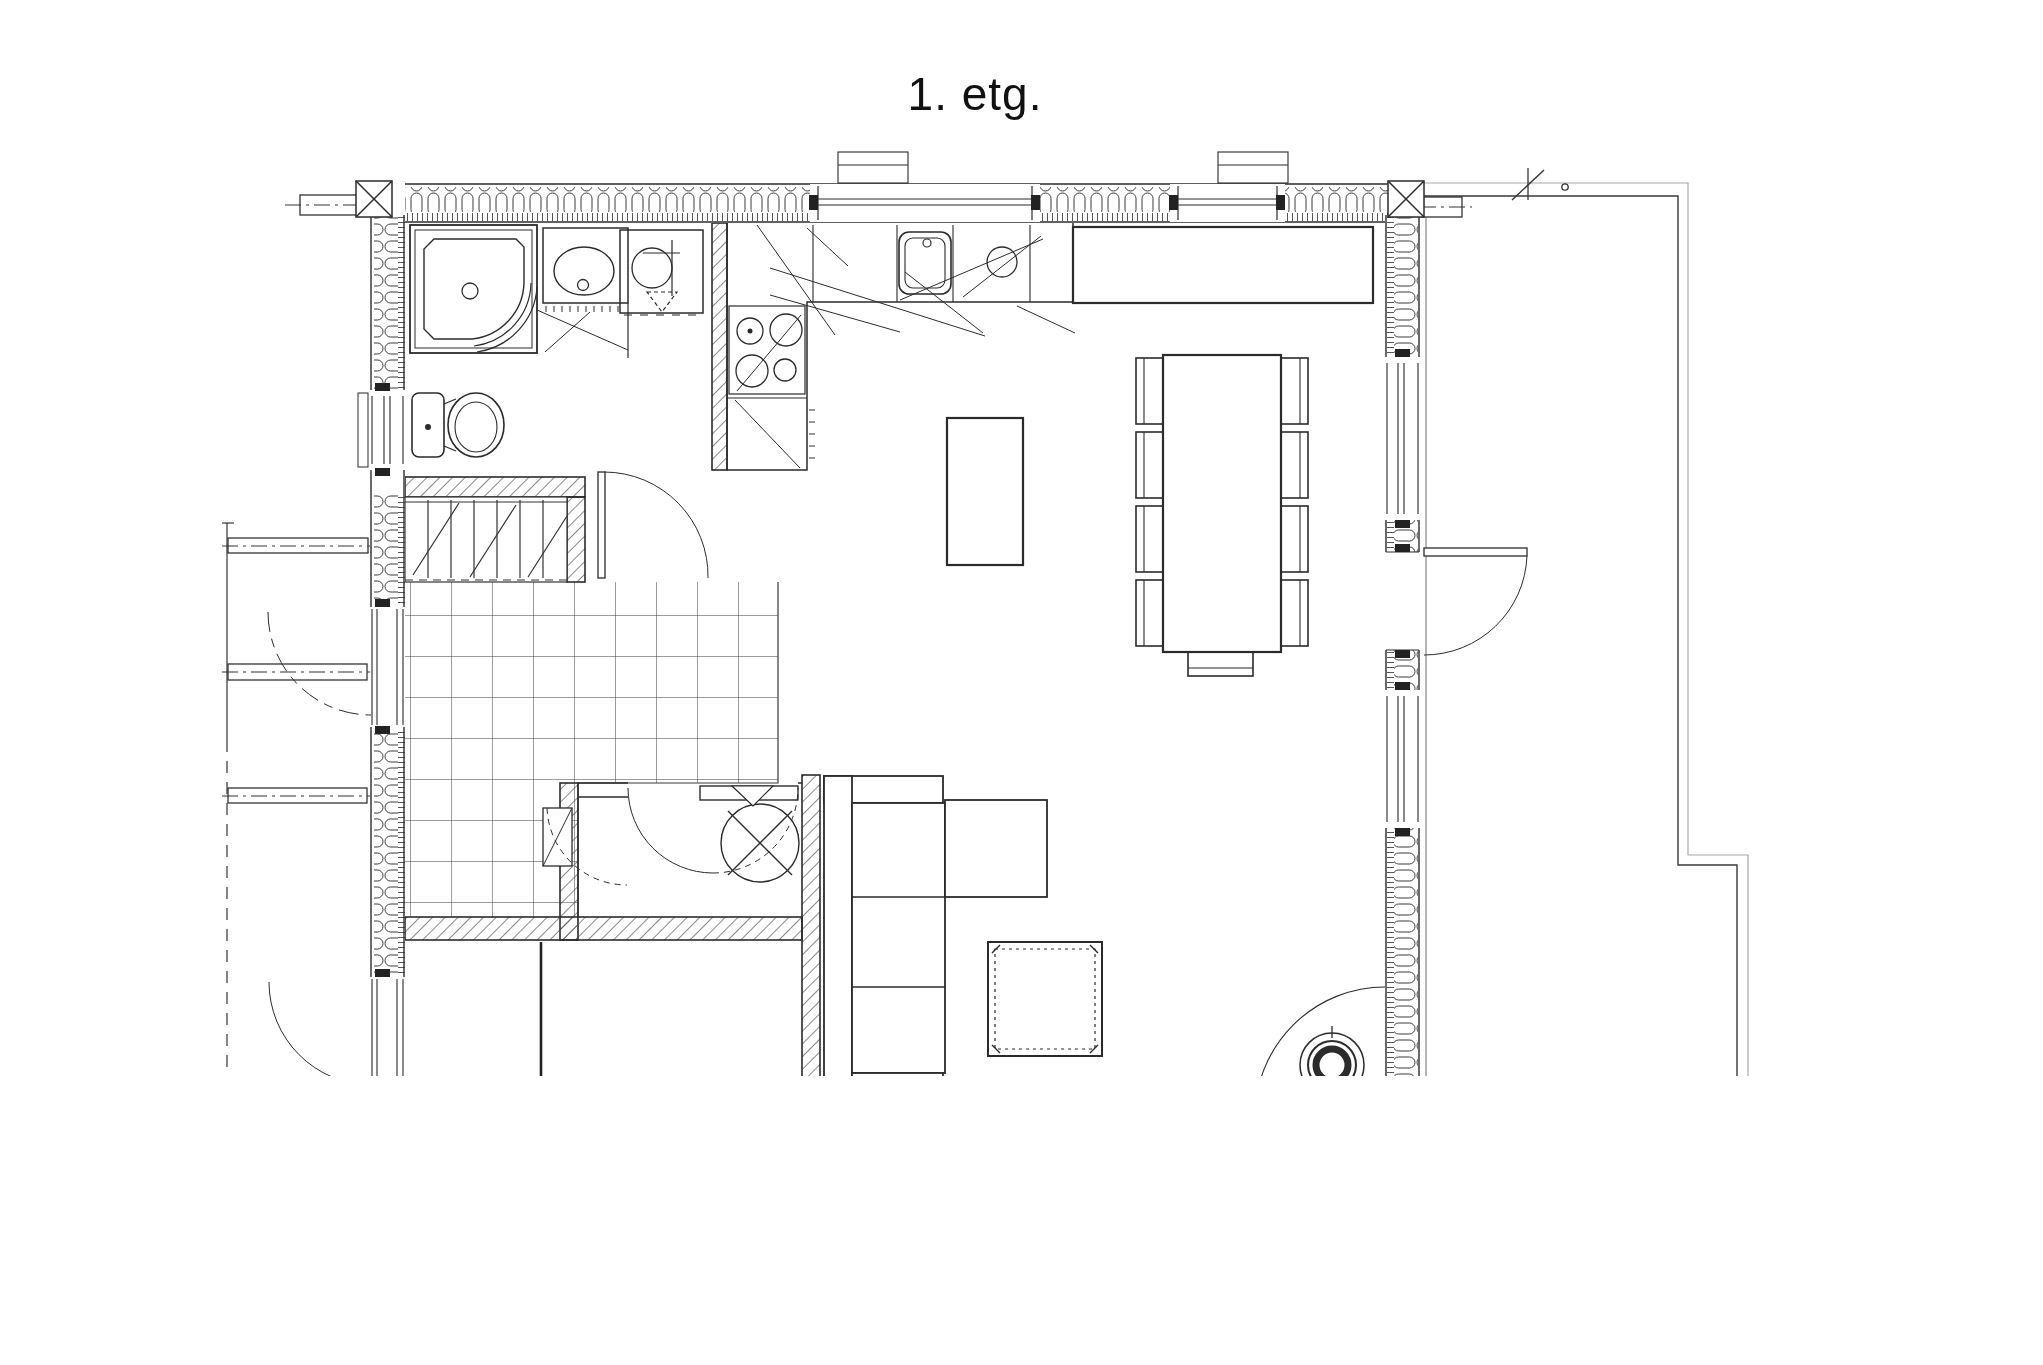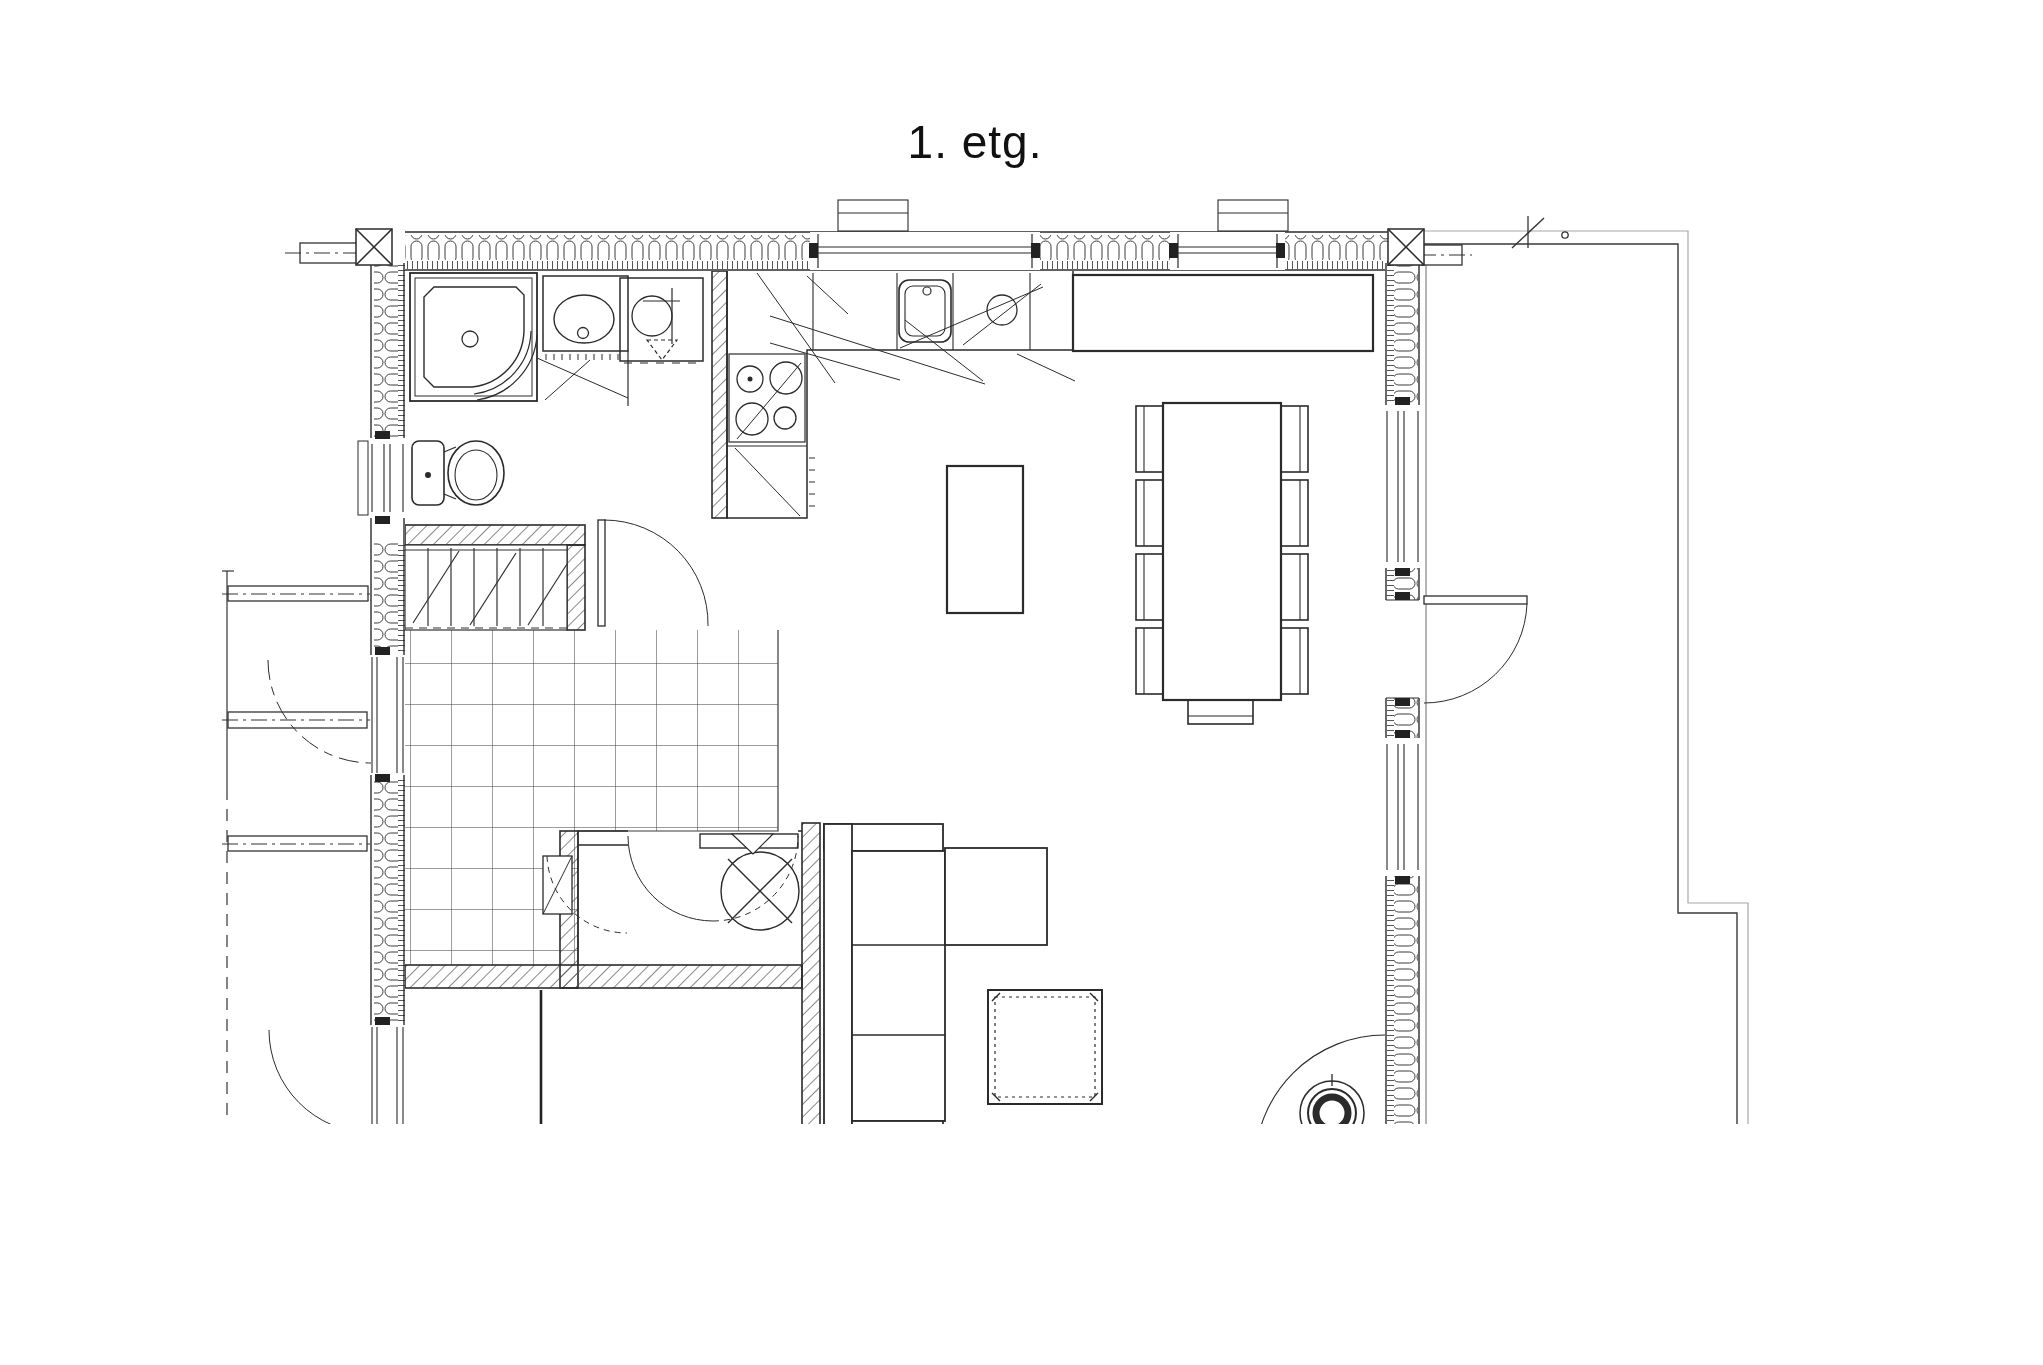--- a/index.html
+++ b/index.html
@@ -1,17 +1,17 @@
 <!DOCTYPE html>
 <html><head>
 <meta charset="utf-8">
 <style>
   html,body{margin:0;padding:0;background:#fff;}
   .page{position:relative;width:2043px;height:1076px;background:#4d7c0f;overflow:hidden;
-        font-family:"Liberation Sans", sans-serif;margin-top:48px;}
+        font-family:"Liberation Sans", sans-serif;}
   svg{position:absolute;left:0;top:0;}
   .title-text{font-family:"Liberation Sans", sans-serif;font-size:46px;letter-spacing:1px;fill:#111;}
 </style>
 </head>
 <body>
 
 <div class="page">
 <svg width="2043" height="1365" viewBox="0 0 2043 1365">
   <defs>
 

